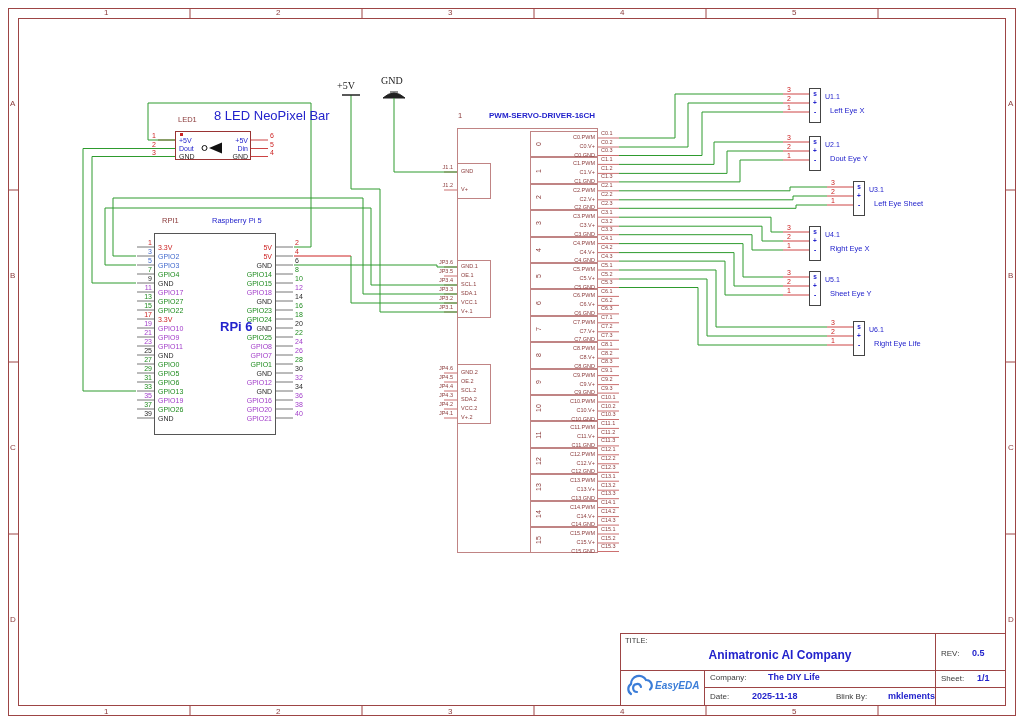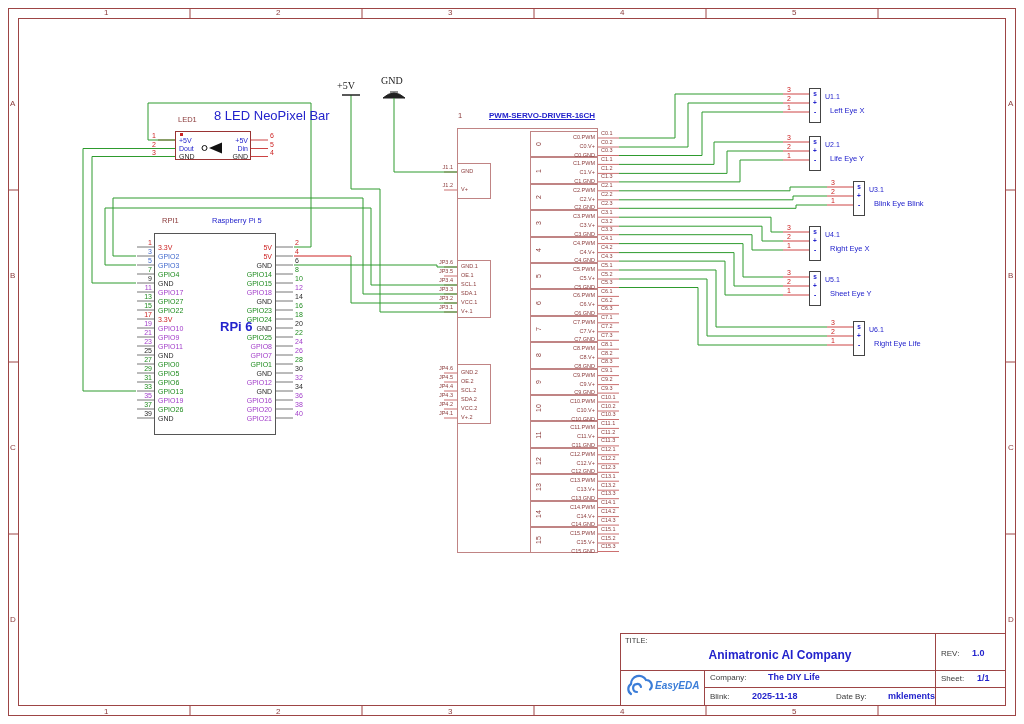--- a/index.html
+++ b/index.html
@@ -305,21 +305,21 @@
       <div class="t c-purple" style="left: 206px; width: 66px; text-align: right; top: 405.5px; font-size: 7px;">GPIO20</div>
       <div class="t c-purple" style="left: 295px; top: 401px; font-size: 7px;">38</div>
       <div class="t c-black" style="left: 134px; width: 18px; text-align: right; top: 410px; font-size: 7px;">39</div>
       <div class="t c-black" style="left: 158px; top: 414.5px; font-size: 7px;">GND</div>
       <div class="t c-purple" style="left: 206px; width: 66px; text-align: right; top: 414.5px; font-size: 7px;">GPIO21</div>
       <div class="t c-purple" style="left: 295px; top: 410px; font-size: 7px;">40</div>
     </div>
 
   <div class="box" style="left:457px;top:128px;width:141px;height:425px;border:1px solid #c08484;"></div>
   <div class="t c-maroon" style="left:458px;top:112px;font-size:7.5px;">1</div>
-  <div class="t c-bluetxt" style="left:489px;top:112px;font-size:8px;font-weight:bold;text-decoration:underline;">PWM-SERVO-DRIVER-16CH</div>
+  <div class="t c-bluetxt" style="left:489px;top:112px;font-size:8px;font-weight:bold;">PWM-SERVO-DRIVER-16CH</div>
   <div id="driver-blocks">
       <div class="box" style="left: 457px; top: 163px; width: 34px; height: 36px; border: 1px solid rgb(192, 132, 132);"></div>
       <div class="t c-maroon" style="left: 461px; top: 169px; font-size: 5.5px;">GND</div>
       <div class="t c-maroon" style="left: 420px; width: 33px; text-align: right; top: 165px; font-size: 5.5px;">J1.1</div>
       <div class="t c-maroon" style="left: 461px; top: 187px; font-size: 5.5px;">V+</div>
       <div class="t c-maroon" style="left: 420px; width: 33px; text-align: right; top: 183px; font-size: 5.5px;">J1.2</div>
       <div class="box" style="left: 457px; top: 260px; width: 34px; height: 58px; border: 1px solid rgb(192, 132, 132);"></div>
       <div class="t c-maroon" style="left: 461px; top: 264px; font-size: 5.5px;">GND.1</div>
       <div class="t c-maroon" style="left: 420px; width: 33px; text-align: right; top: 260px; font-size: 5.5px;">JP3.6</div>
       <div class="t c-maroon" style="left: 461px; top: 273px; font-size: 5.5px;">OE.1</div>
@@ -480,30 +480,30 @@
       <div class="t c-bluetxt" style="left: 825px; top: 93px; font-size: 7px;">U1.1</div>
       <div class="t c-bluetxt" style="left: 830px; top: 107px; font-size: 7.5px;">Left Eye X</div>
       <div class="t c-red" style="left: 777px; width: 14px; text-align: right; top: 86px; font-size: 7px;">3</div>
       <div class="t c-bluetxt" style="left: 809px; width: 12px; text-align: center; top: 91px; font-size: 6.5px; font-weight: bold;">s</div>
       <div class="t c-red" style="left: 777px; width: 14px; text-align: right; top: 95px; font-size: 7px;">2</div>
       <div class="t c-bluetxt" style="left: 809px; width: 12px; text-align: center; top: 100px; font-size: 6.5px; font-weight: bold;">+</div>
       <div class="t c-red" style="left: 777px; width: 14px; text-align: right; top: 104px; font-size: 7px;">1</div>
       <div class="t c-bluetxt" style="left: 809px; width: 12px; text-align: center; top: 109px; font-size: 6.5px; font-weight: bold;">-</div>
       <div class="box" style="left: 809px; top: 136px; width: 12px; height: 35px; border: 1px solid rgb(68, 68, 68);"></div>
       <div class="t c-bluetxt" style="left: 825px; top: 141px; font-size: 7px;">U2.1</div>
-      <div class="t c-bluetxt" style="left: 830px; top: 155px; font-size: 7.5px;">Life Eye Y</div>
+      <div class="t c-bluetxt" style="left: 830px; top: 155px; font-size: 7.5px;">Dout Eye Y</div>
       <div class="t c-red" style="left: 777px; width: 14px; text-align: right; top: 134px; font-size: 7px;">3</div>
       <div class="t c-bluetxt" style="left: 809px; width: 12px; text-align: center; top: 139px; font-size: 6.5px; font-weight: bold;">s</div>
       <div class="t c-red" style="left: 777px; width: 14px; text-align: right; top: 143px; font-size: 7px;">2</div>
       <div class="t c-bluetxt" style="left: 809px; width: 12px; text-align: center; top: 148px; font-size: 6.5px; font-weight: bold;">+</div>
       <div class="t c-red" style="left: 777px; width: 14px; text-align: right; top: 152px; font-size: 7px;">1</div>
       <div class="t c-bluetxt" style="left: 809px; width: 12px; text-align: center; top: 157px; font-size: 6.5px; font-weight: bold;">-</div>
       <div class="box" style="left: 853px; top: 181px; width: 12px; height: 35px; border: 1px solid rgb(68, 68, 68);"></div>
       <div class="t c-bluetxt" style="left: 869px; top: 186px; font-size: 7px;">U3.1</div>
-      <div class="t c-bluetxt" style="left: 874px; top: 200px; font-size: 7.5px;">Blink Eye Blink</div>
+      <div class="t c-bluetxt" style="left: 874px; top: 200px; font-size: 7.5px;">Left Eye Sheet</div>
       <div class="t c-red" style="left: 821px; width: 14px; text-align: right; top: 179px; font-size: 7px;">3</div>
       <div class="t c-bluetxt" style="left: 853px; width: 12px; text-align: center; top: 184px; font-size: 6.5px; font-weight: bold;">s</div>
       <div class="t c-red" style="left: 821px; width: 14px; text-align: right; top: 188px; font-size: 7px;">2</div>
       <div class="t c-bluetxt" style="left: 853px; width: 12px; text-align: center; top: 193px; font-size: 6.5px; font-weight: bold;">+</div>
       <div class="t c-red" style="left: 821px; width: 14px; text-align: right; top: 197px; font-size: 7px;">1</div>
       <div class="t c-bluetxt" style="left: 853px; width: 12px; text-align: center; top: 202px; font-size: 6.5px; font-weight: bold;">-</div>
       <div class="box" style="left: 809px; top: 226px; width: 12px; height: 35px; border: 1px solid rgb(68, 68, 68);"></div>
       <div class="t c-bluetxt" style="left: 825px; top: 231px; font-size: 7px;">U4.1</div>
       <div class="t c-bluetxt" style="left: 830px; top: 245px; font-size: 7.5px;">Right Eye X</div>
       <div class="t c-red" style="left: 777px; width: 14px; text-align: right; top: 224px; font-size: 7px;">3</div>
@@ -534,28 +534,28 @@
 
   <div id="title-block">
       <div class="box" style="left: 620px; top: 633px; width: 386px; height: 73px; border: 1px solid rgb(157, 69, 69);"></div>
       <div class="box" style="left: 620px; top: 670px; width: 386px; height: 1px; background: rgb(157, 69, 69);"></div>
       <div class="box" style="left: 704px; top: 687px; width: 302px; height: 1px; background: rgb(157, 69, 69);"></div>
       <div class="box" style="left: 935px; top: 633px; width: 1px; height: 73px; background: rgb(157, 69, 69);"></div>
       <div class="box" style="left: 704px; top: 670px; width: 1px; height: 36px; background: rgb(157, 69, 69);"></div>
       <div class="t" style="left: 625px; top: 637px; font-size: 7.5px; color: rgb(58, 58, 58);">TITLE:</div>
       <div class="t c-bluetxt" style="left: 640px; width: 280px; text-align: center; top: 649px; font-size: 12px; font-weight: 600;">Animatronic AI Company</div>
       <div class="t" style="left: 941px; top: 650px; font-size: 8px; color: rgb(58, 58, 58);">REV:</div>
-      <div class="t c-bluetxt" style="left: 972px; top: 649px; font-size: 9px; font-weight: 600;">1.0</div>
+      <div class="t c-bluetxt" style="left: 972px; top: 649px; font-size: 9px; font-weight: 600;">0.5</div>
       <div class="t" style="left: 710px; top: 674px; font-size: 8px; color: rgb(58, 58, 58);">Company:</div>
       <div class="t c-bluetxt" style="left: 768px; top: 673px; font-size: 9px; font-weight: 600;">The DIY Life</div>
       <div class="t" style="left: 941px; top: 675px; font-size: 8px; color: rgb(58, 58, 58);">Sheet:</div>
       <div class="t c-bluetxt" style="left: 977px; top: 674px; font-size: 9px; font-weight: 600;">1/1</div>
-      <div class="t" style="left: 710px; top: 693px; font-size: 8px; color: rgb(58, 58, 58);">Blink:</div>
+      <div class="t" style="left: 710px; top: 693px; font-size: 8px; color: rgb(58, 58, 58);">Date:</div>
       <div class="t c-bluetxt" style="left: 752px; top: 692px; font-size: 9px; font-weight: 600;">2025-11-18</div>
-      <div class="t" style="left: 836px; top: 693px; font-size: 8px; color: rgb(58, 58, 58);">Date By:</div>
+      <div class="t" style="left: 836px; top: 693px; font-size: 8px; color: rgb(58, 58, 58);">Blink By:</div>
       <div class="t c-bluetxt" style="left: 888px; top: 692px; font-size: 9px; font-weight: 600;">mklements</div>
       <div class="t" style="left: 655px; top: 681px; font-size: 10px; font-weight: bold; font-style: italic; color: rgb(59, 125, 216);">EasyEDA</div>
     </div>
   <div id="frame-marks">
       <div class="t" style="left: 104px; top: 9px; font-size: 8px; color: rgb(139, 59, 59);">1</div>
       <div class="t" style="left: 104px; top: 708px; font-size: 8px; color: rgb(139, 59, 59);">1</div>
       <div class="t" style="left: 276px; top: 9px; font-size: 8px; color: rgb(139, 59, 59);">2</div>
       <div class="t" style="left: 276px; top: 708px; font-size: 8px; color: rgb(139, 59, 59);">2</div>
       <div class="t" style="left: 448px; top: 9px; font-size: 8px; color: rgb(139, 59, 59);">3</div>
       <div class="t" style="left: 448px; top: 708px; font-size: 8px; color: rgb(139, 59, 59);">3</div>

